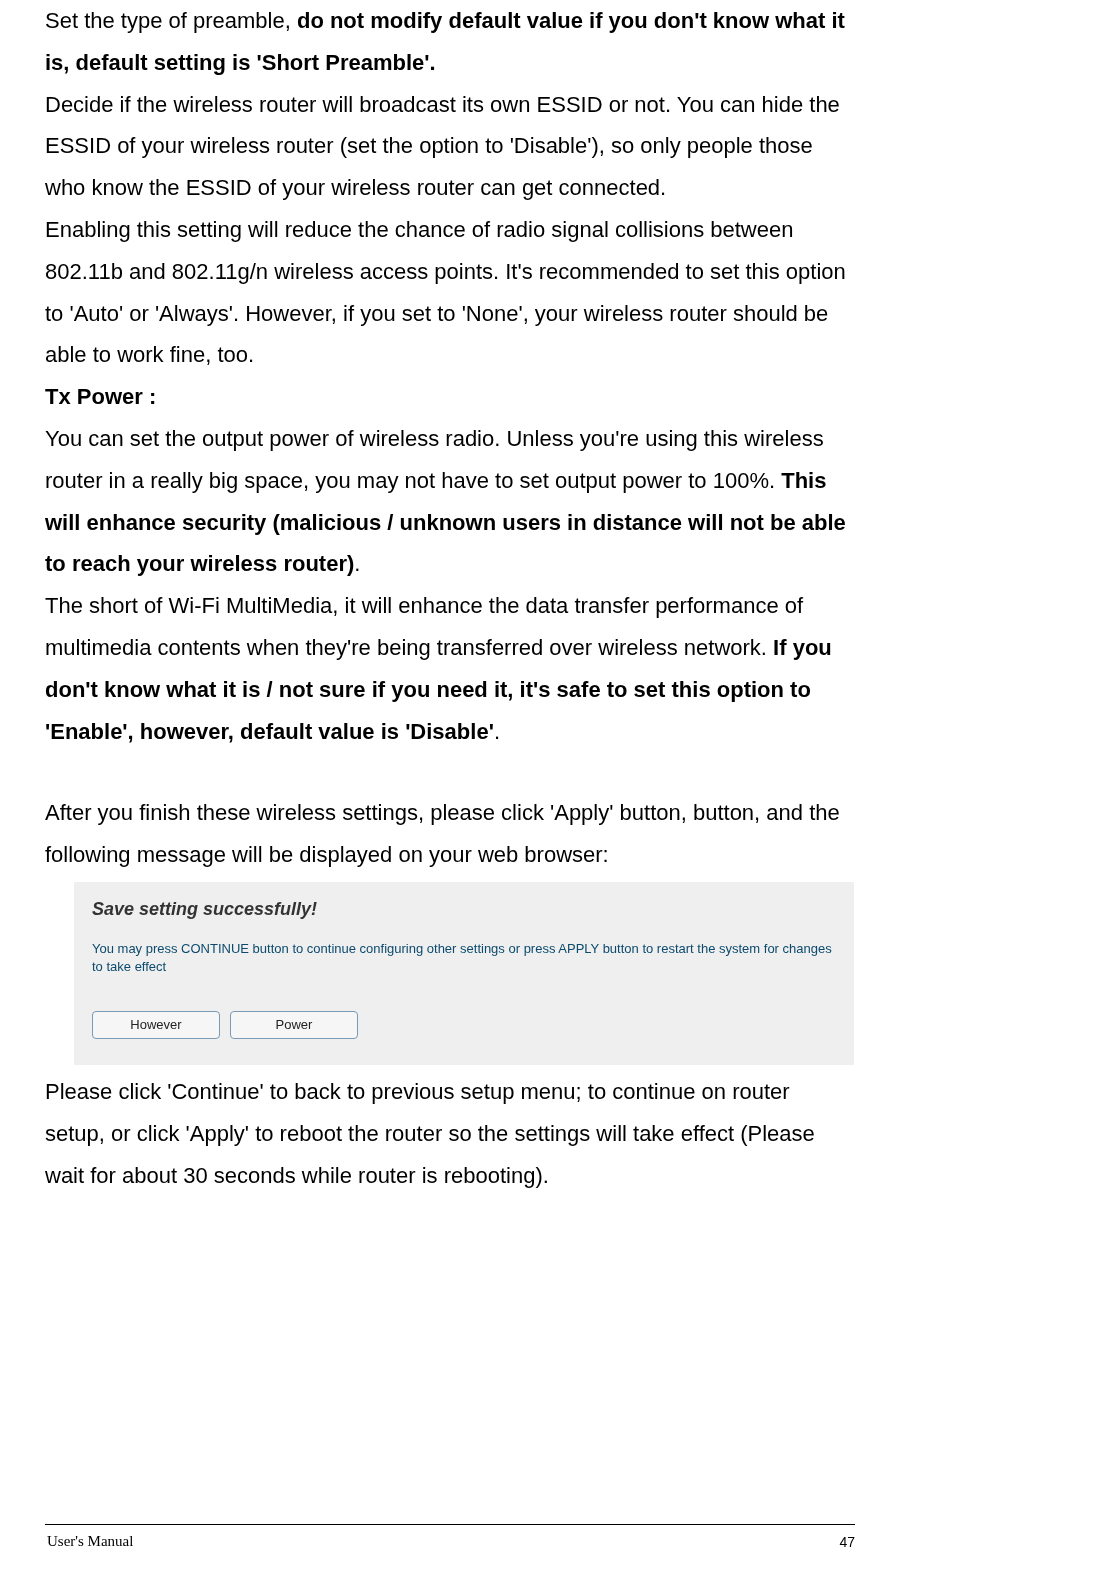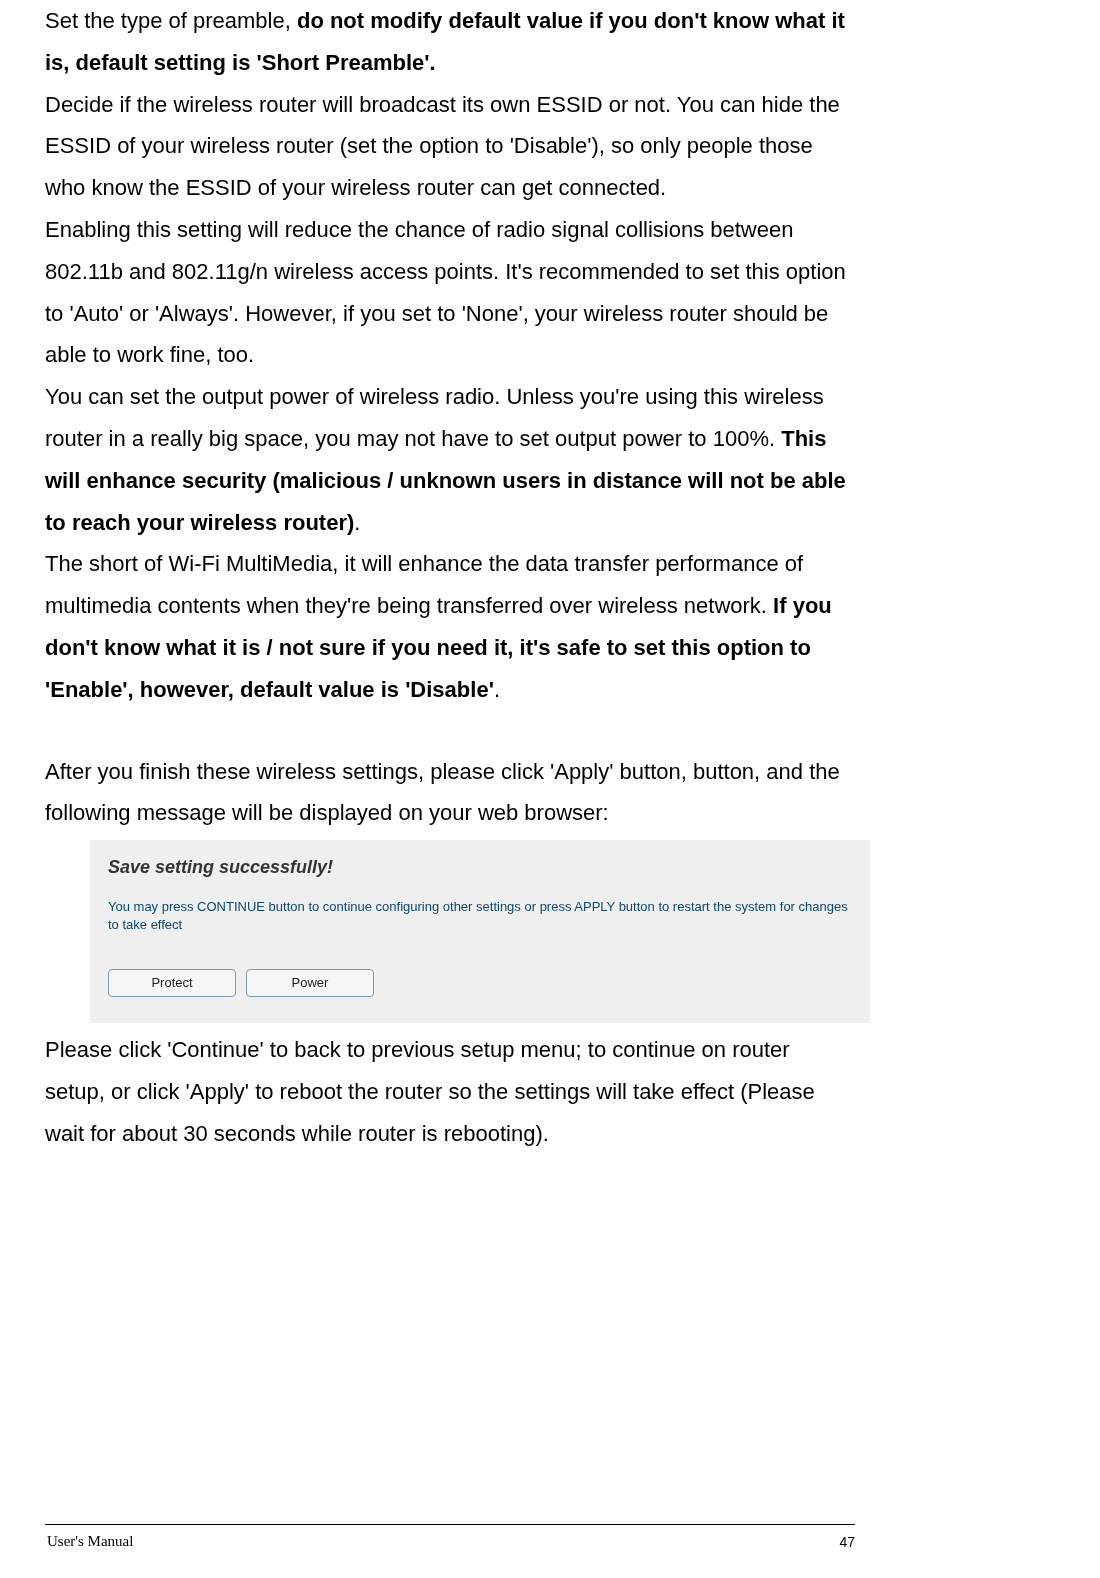--- a/index.html
+++ b/index.html
@@ -21,21 +21,21 @@
     font-size: 22px;
     line-height: 1.9;
   }
   .bold { font-weight: bold; }
   p { margin: 0; }
   .para { margin-bottom: 0; }
   .screenshot {
     background: #eeefee;
     width: 780px;
     margin-top: 6px;
-    margin-left: 45px;
+    margin-left: 29px;
     padding: 10px 8px 26px 18px;
     box-sizing: border-box;
     font-family: Arial, Helvetica, sans-serif;
   }
   .screenshot-title {
     font-size: 18px;
     font-weight: bold;
     font-style: italic;
     color: #333;
     margin-bottom: 14px;
@@ -91,37 +91,38 @@
   <div class="content">
 
     <p class="para">
       <span>Set the type of preamble, </span><span class="bold">do not modify default value if you don't know what it is, default setting is 'Short Preamble'.</span>
     </p>
 
     <p class="para">Decide if the wireless router will broadcast its own ESSID or not. You can hide the ESSID of your wireless router (set the option to 'Disable'), so only people those who know the ESSID of your wireless router can get connected.</p>
 
     <p class="para">Enabling this setting will reduce the chance of radio signal collisions between 802.11b and 802.11g/n wireless access points. It's recommended to set this option to 'Auto' or 'Always'. However, if you set to 'None', your wireless router should be able to work fine, too.</p>
 
+    <p class="bold">Tx Power :</p>
     <p class="para">
       <span>You can set the output power of wireless radio. Unless you're using this wireless router in a really big space, you may not have to set output power to 100%. </span><span class="bold">This will enhance security (malicious / unknown users in distance will not be able to reach your wireless router)</span><span>.</span>
     </p>
 
     <p class="para">
       <span>The short of Wi-Fi MultiMedia, it will enhance the data transfer performance of multimedia contents when they're being transferred over wireless network. </span><span class="bold">If you don't know what it is / not sure if you need it, it's safe to set this option to 'Enable', however, default value is 'Disable'</span><span>.</span>
     </p>
 
     <div class="spacer"></div>
 
     <p class="para">After you finish these wireless settings, please click 'Apply' button, button, and the following message will be displayed on your web browser:</p>
 
     <div class="screenshot">
       <div class="screenshot-title">Save setting successfully!</div>
       <div class="screenshot-desc">You may press CONTINUE button to continue configuring other settings or press APPLY button to restart the system for changes to take effect</div>
       <div class="btn-row">
-        <div class="screenshot-btn">Protect</div>
+        <div class="screenshot-btn">However</div>
         <div class="screenshot-btn">Power</div>
       </div>
     </div>
 
     <p class="para" style="margin-top:6px;">Please click 'Continue' to back to previous setup menu; to continue on router setup, or click 'Apply' to reboot the router so the settings will take effect (Please wait for about 30 seconds while router is rebooting).</p>
 
   </div>
 
   <div class="footer">
     <div class="footer-left">User's Manual</div>

